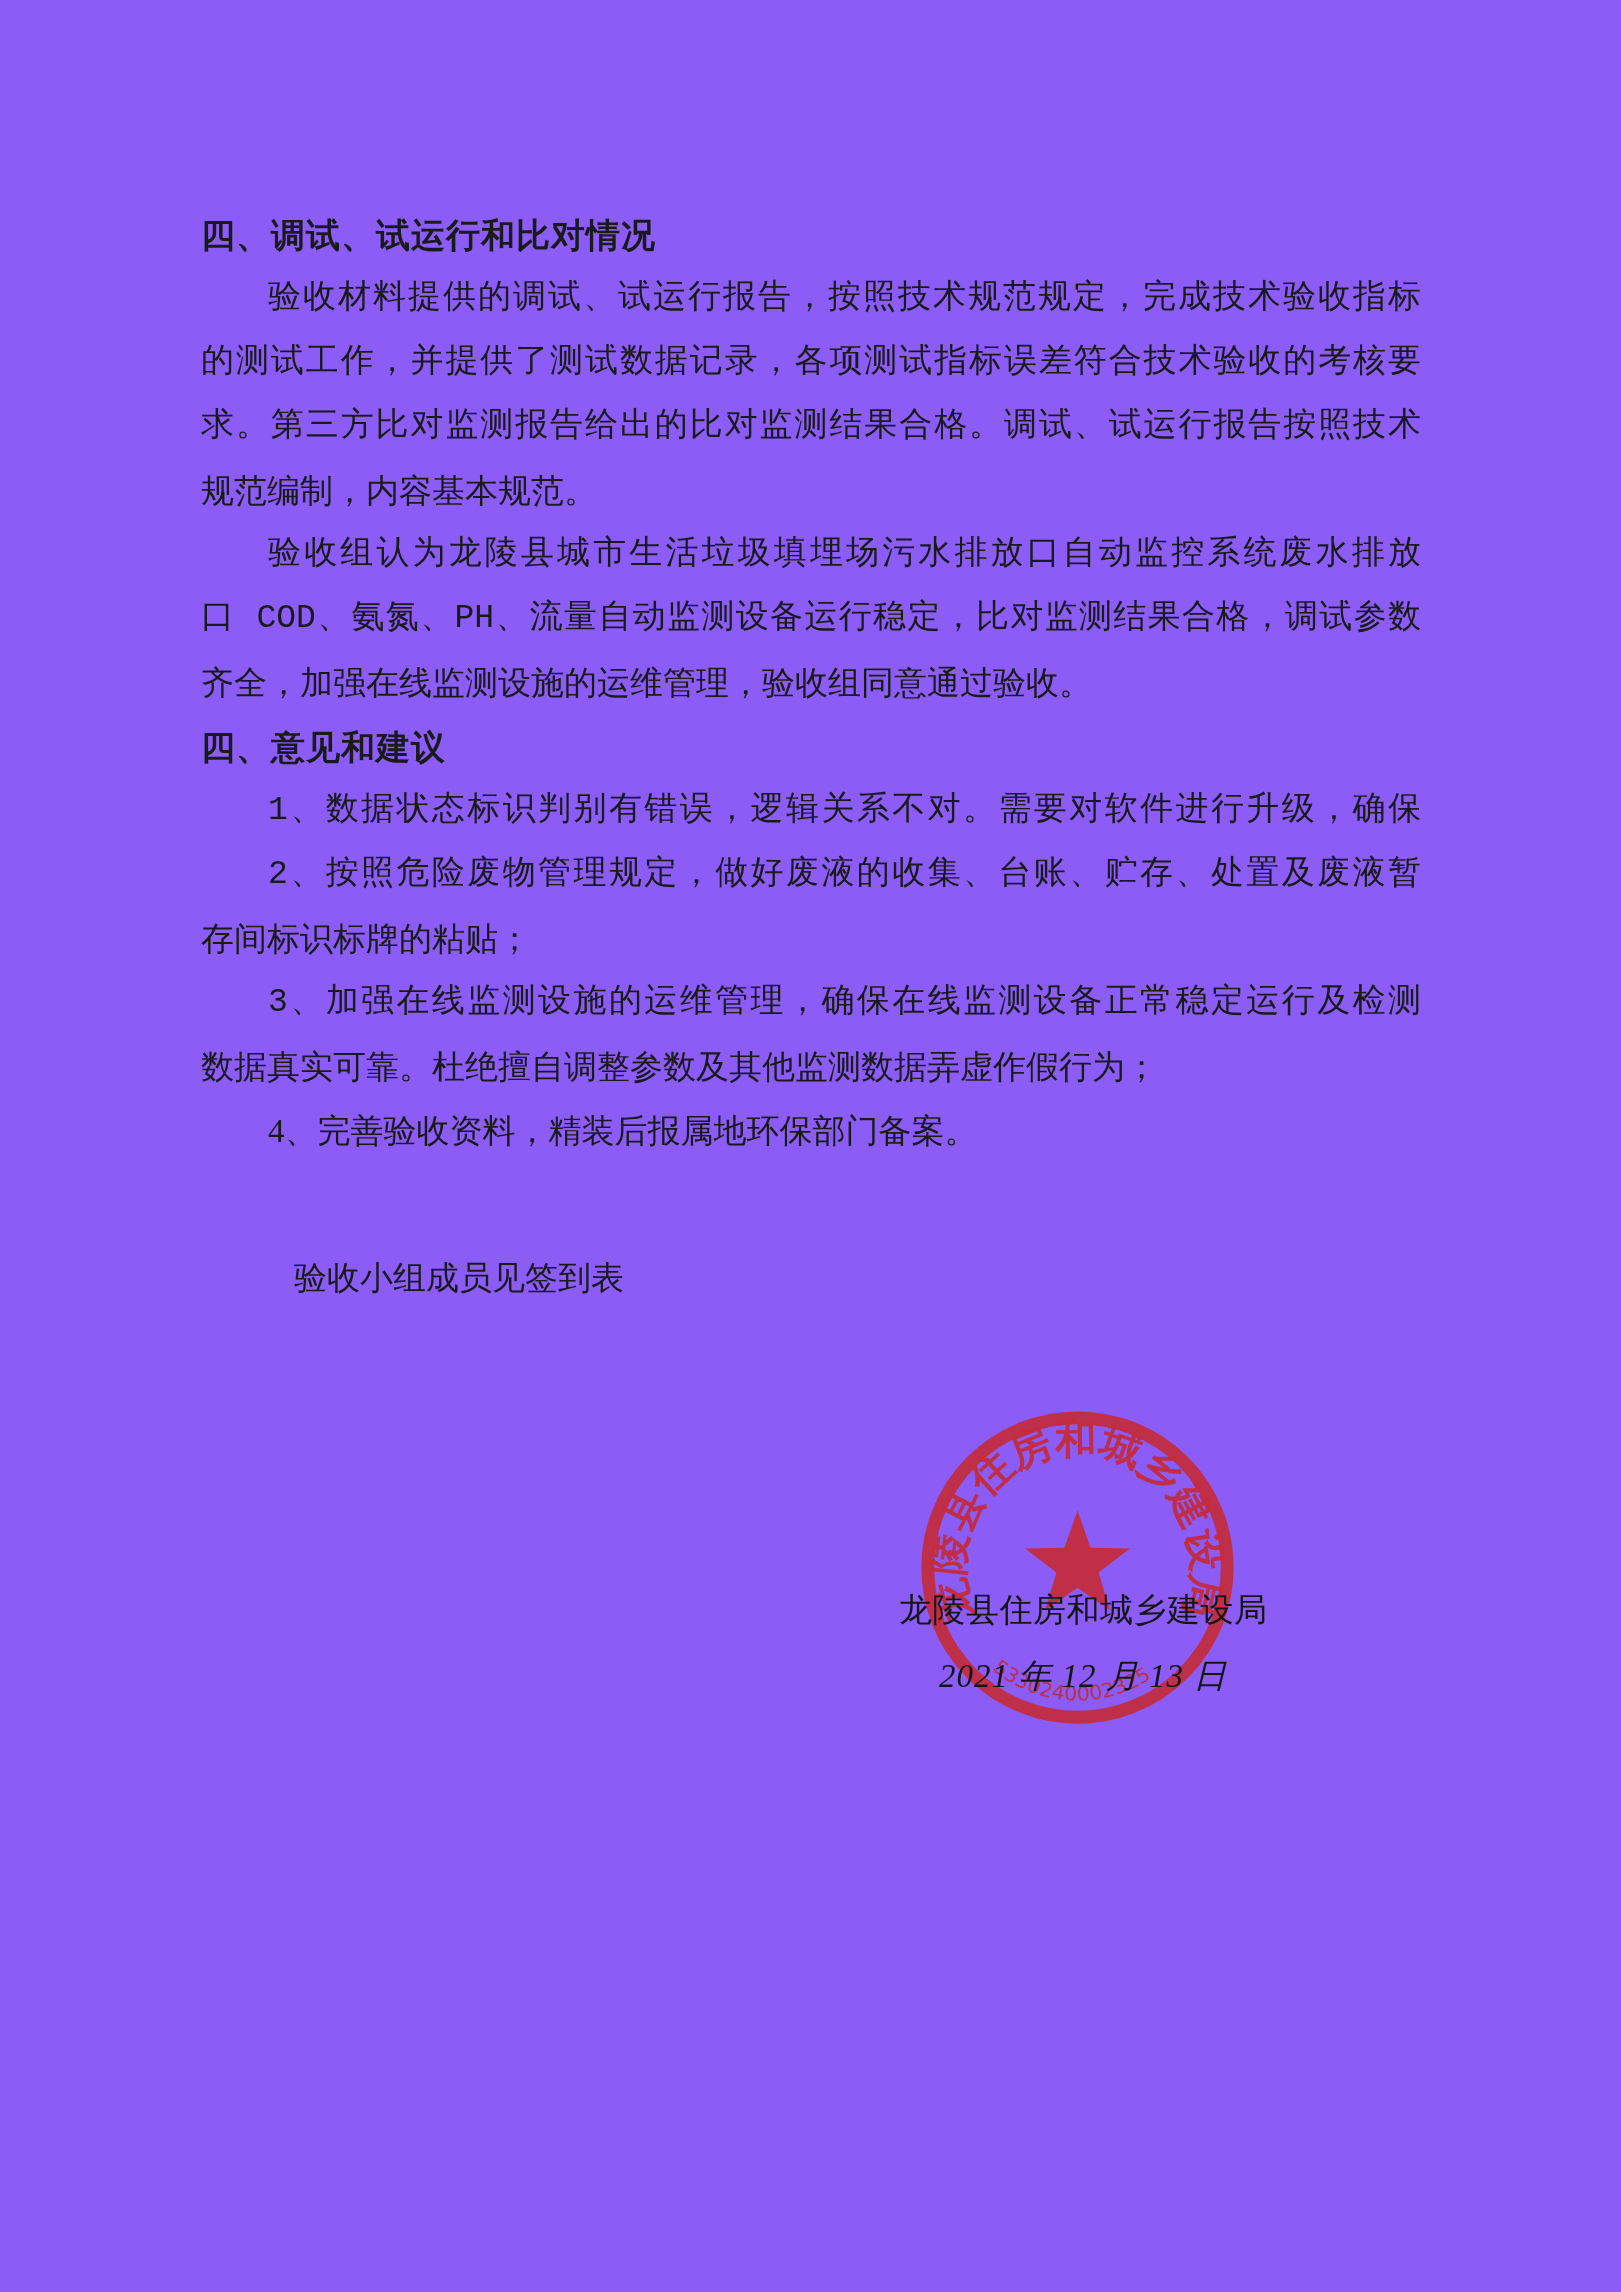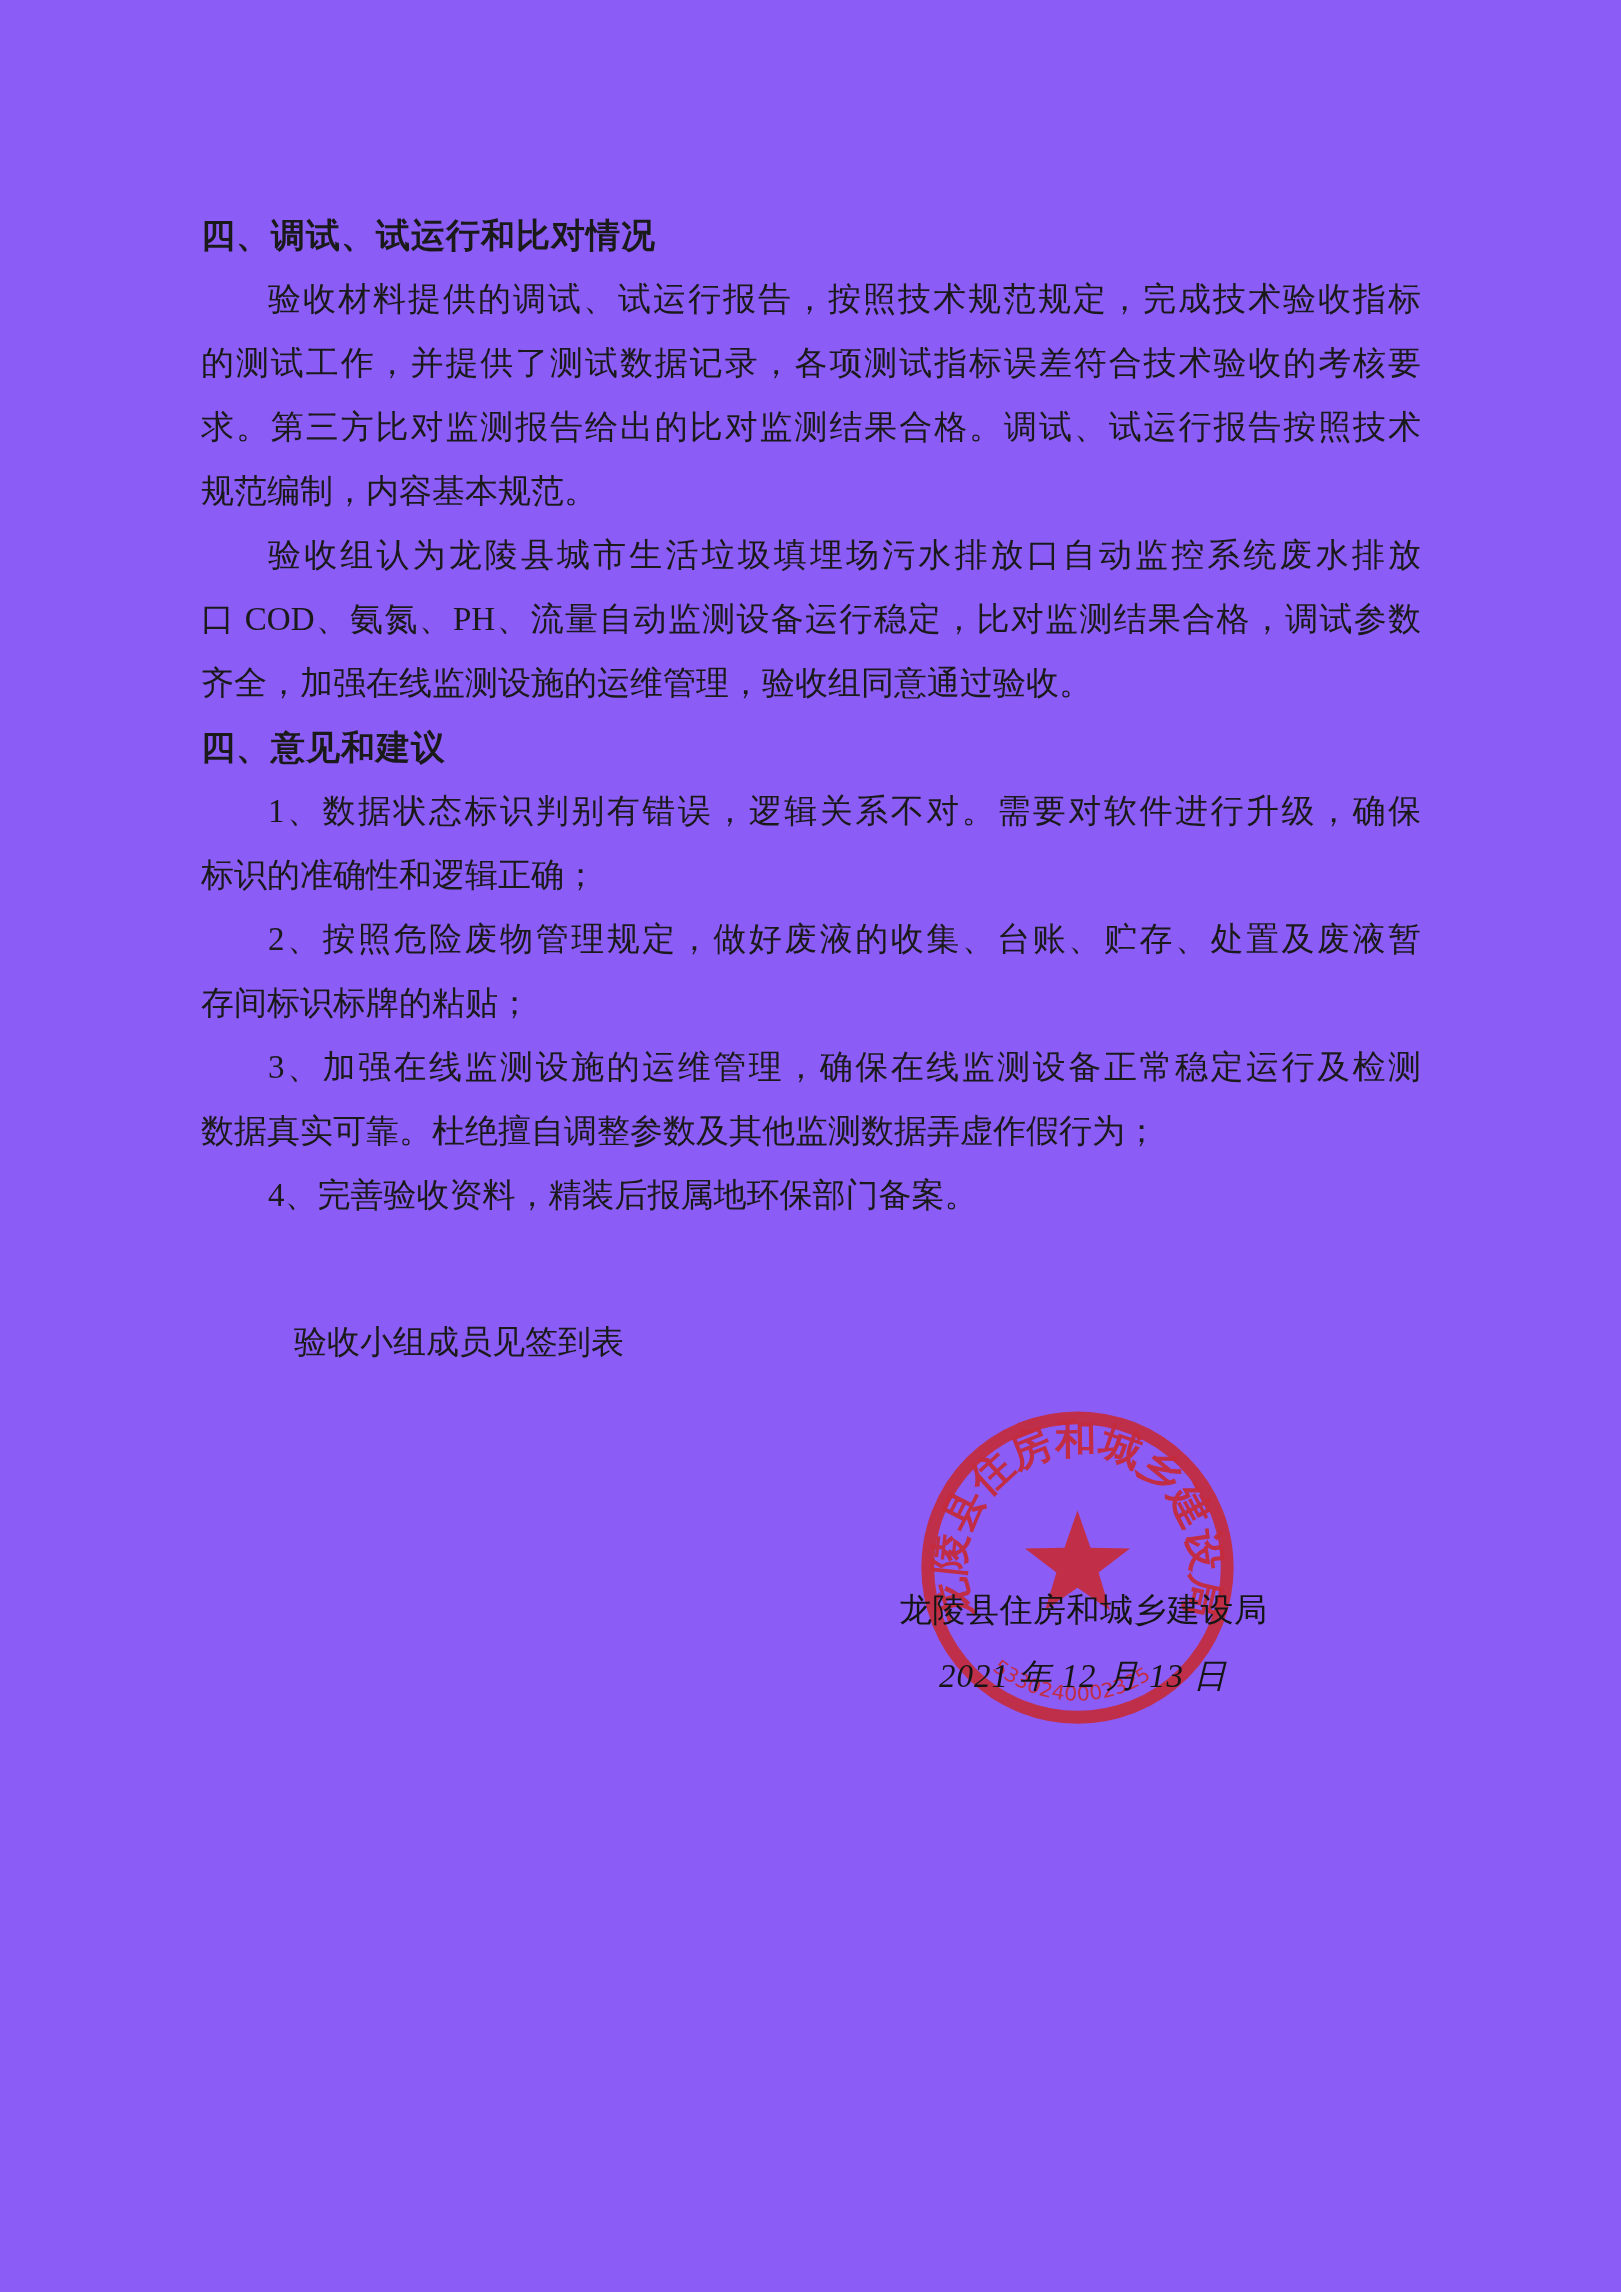--- a/index.html
+++ b/index.html
@@ -17,20 +17,21 @@
   }
   .line{
     height:64px;line-height:64px;
     font-size:33px;
     white-space:nowrap;
   }
   .just{
     white-space:normal;
     text-align:justify;
     text-align-last:justify;
+    font-family:Liberation Mono, monospace;
   }
   .indent{text-indent:67px;}
   .heading{
     font-family:"Liberation Sans","DejaVu Sans",sans-serif;
     font-weight:700;
     font-size:34px;
     letter-spacing:1px;
   }
   .note-line{
     margin-top:83px;
@@ -64,21 +65,20 @@
     <div class="line just">的测试工作，并提供了测试数据记录，各项测试指标误差符合技术验收的考核要</div>
     <div class="line just">求。第三方比对监测报告给出的比对监测结果合格。调试、试运行报告按照技术</div>
     <div class="line">规范编制，内容基本规范。</div>
 
     <div class="line just indent">验收组认为龙陵县城市生活垃圾填埋场污水排放口自动监控系统废水排放</div>
     <div class="line just">口 COD、氨氮、PH、流量自动监测设备运行稳定，比对监测结果合格，调试参数</div>
     <div class="line">齐全，加强在线监测设施的运维管理，验收组同意通过验收。</div>
 
     <div class="line heading">四、意见和建议</div>
     <div class="line just indent">1、数据状态标识判别有错误，逻辑关系不对。需要对软件进行升级，确保</div>
-    <div class="line">标识的准确性和逻辑正确；</div>
     <div class="line just indent">2、按照危险废物管理规定，做好废液的收集、台账、贮存、处置及废液暂</div>
     <div class="line">存间标识标牌的粘贴；</div>
     <div class="line just indent">3、加强在线监测设施的运维管理，确保在线监测设备正常稳定运行及检测</div>
     <div class="line">数据真实可靠。杜绝擅自调整参数及其他监测数据弄虚作假行为；</div>
     <div class="line indent">4、完善验收资料，精装后报属地环保部门备案。</div>
 
     <div class="line note-line">验收小组成员见签到表</div>
   </div>
 
   <div class="seal-wrap">

